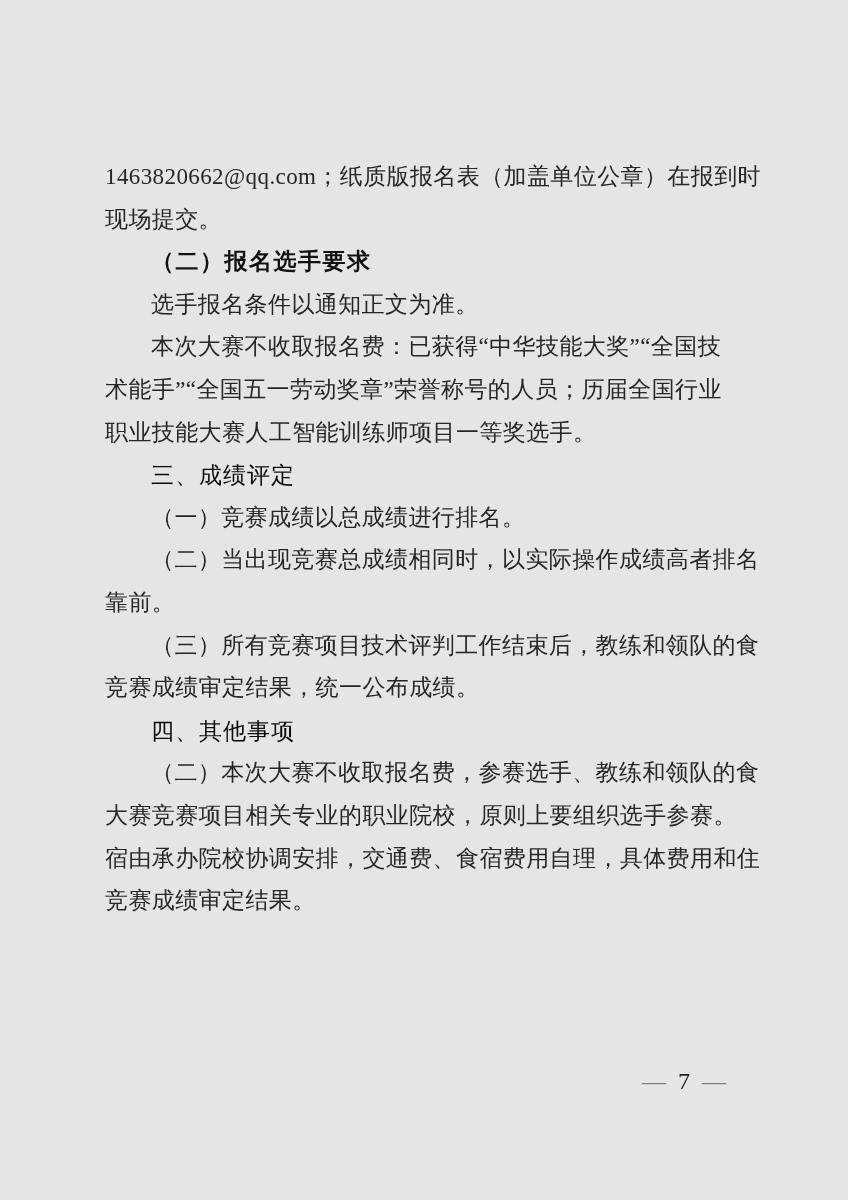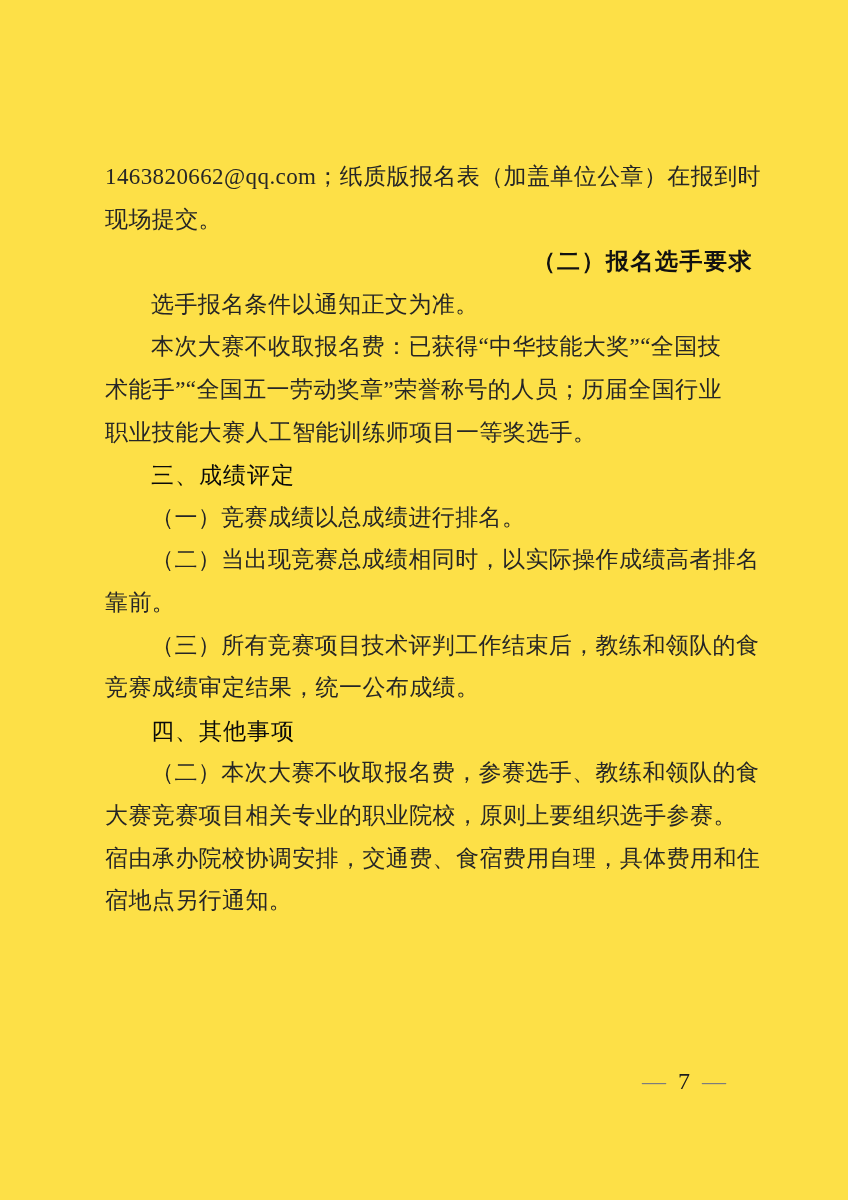--- a/index.html
+++ b/index.html
@@ -4,21 +4,21 @@
 <style>
   html, body {
     margin: 0;
     padding: 0;
     background: #ffffff;
   }
   .page {
     position: relative;
     width: 848px;
     height: 1200px;
-    background: #fde047;
+    background: #e5e5e5;
     overflow: hidden;
     font-family: "Liberation Serif", "DejaVu Serif", serif;
   }
   .content {
     position: absolute;
     left: 105px;
     top: 156px;
     width: 648px;
   }
   .line {
@@ -36,21 +36,20 @@
   .line.heading-hei {
     font-family: "Liberation Sans", "DejaVu Sans", sans-serif;
     font-weight: normal;
     color: #0a0a0a;
     letter-spacing: 1px;
   }
   .line.heading-kai {
     font-weight: bold;
     color: #111111;
     letter-spacing: 1.5px;
-    text-align: right;
   }
   .page-number {
     position: absolute;
     top: 1066px;
     right: 122px;
     font-size: 24px;
     line-height: 30px;
     color: #222222;
     white-space: nowrap;
   }
@@ -97,21 +96,21 @@
     <div class="line heading-hei indent"><span class="line-text">四、其他事项</span></div>
 
 
 
     <div class="line indent"><span class="line-text">（二）本次大赛不收取报名费，参赛选手、教练和领队的食</span></div>
 
     <div class="line"><span class="line-text">大赛竞赛项目相关专业的职业院校，原则上要组织选手参赛。</span></div>
 
     <div class="line"><span class="line-text">宿由承办院校协调安排，交通费、食宿费用自理，具体费用和住</span></div>
 
-    <div class="line"><span class="line-text">宿地点另行通知。</span></div>
+    <div class="line"><span class="line-text">竞赛成绩审定结果。</span></div>
 
   </main>
 
   <div class="page-number">
     <span class="dash">—</span><span class="num">7</span><span class="dash">—</span>
   </div>
 
 </div>
 
 </body></html>

